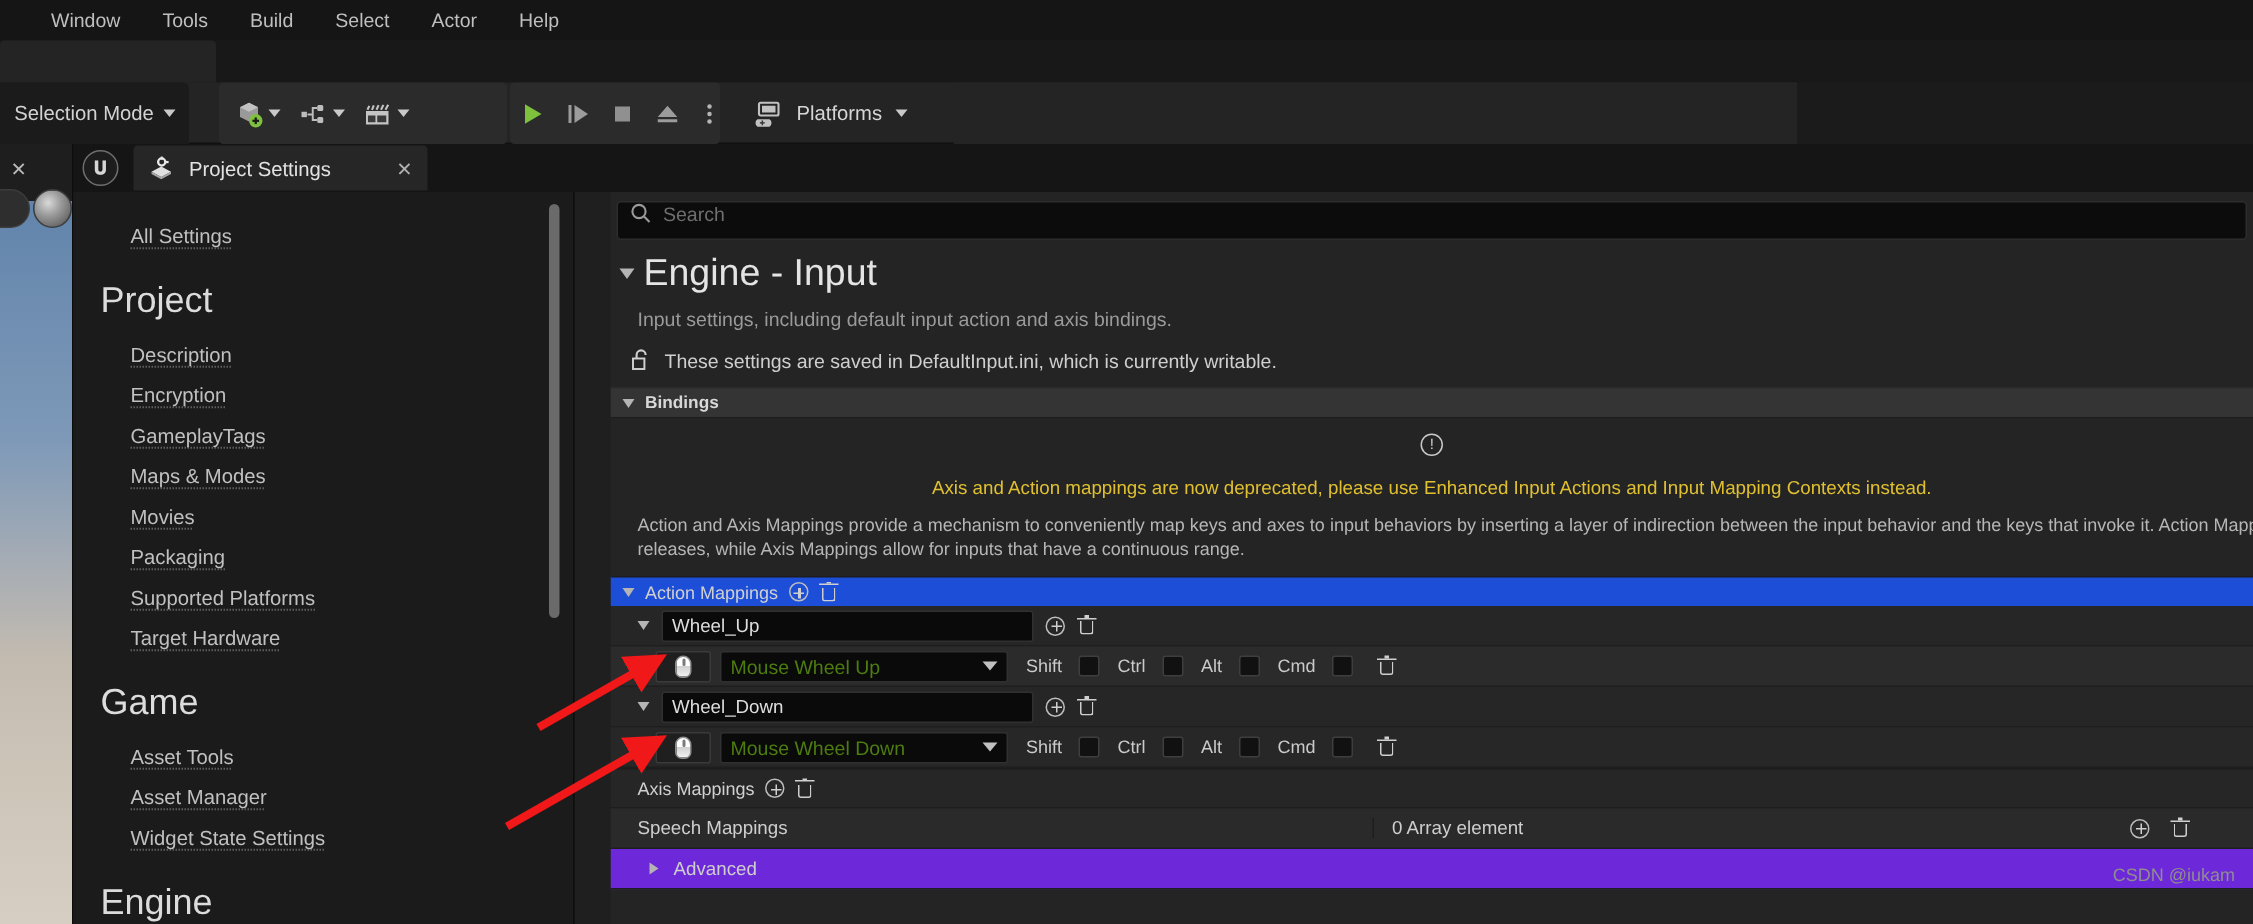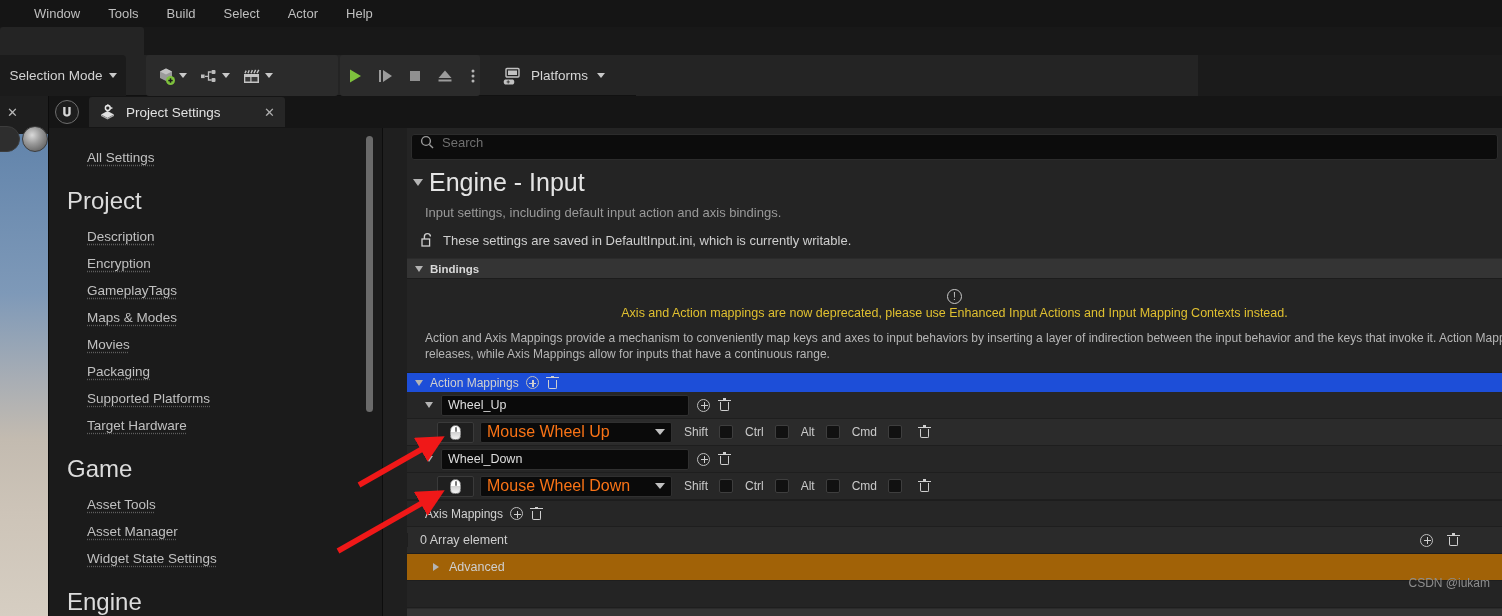--- a/index.html
+++ b/index.html
@@ -143,21 +143,21 @@
     border-top:1px solid #2b2b2b; border-bottom:1px solid #1c1c1c;
   }
   .bindings-bar .lbl { font-size:11.5px; font-weight:bold; color:#d8d8d8; }
 
   .warn-wrap { background:#242424; padding:10px 0 8px 0; }
   .warn-icon-row { display:flex; justify-content:center; }
   .warn-icon {
     width:15px;height:15px;border-radius:50%;border:1.3px solid #c9c9c9;
     display:flex;align-items:center;justify-content:center;font-size:10px;color:#d0d0d0;line-height:1;
   }
-  .warn-text { text-align:center; font-size:12.5px; color:#e0c030; margin-top:2px; }
+  .warn-text { text-align:center; font-size:12.5px; color:#e0c030; margin-top:14px; }
   .para {
     font-size:12px; color:#b6b6b6; padding:10px 16px 2px 18px; line-height:16px;
     white-space:nowrap; overflow:hidden;
   }
   .para .l2 { display:block; }
 
   .row-hdr {
     height:20px; background:#1d4ed8; display:flex; align-items:center; gap:7px; padding-left:8px;
     border-top:1px solid #1d1d1d;
   }
@@ -193,38 +193,38 @@
     display:flex;align-items:center;justify-content:center;flex:none;
   }
   .mouse-glyph {
     width:11px;height:15px;border-radius:6px 6px 5px 5px;
     background:linear-gradient(#ffffff 0%,#ffffff 46%,#cfcfcf 46%,#f3f3f3 100%);
     border:1px solid #8d8d8d; position:relative;
   }
   .mouse-glyph:after{content:"";position:absolute;left:4px;top:1.5px;width:2px;height:5px;background:#7a7a7a;border-radius:1px;}
   .key-select {
     width:192px;height:21px;background:#0a0a0a;border:1px solid #303030;border-radius:2px;
-    display:flex;align-items:center;padding:0 6px;font-size:16px;color:#f97316;flex:none;
+    display:flex;align-items:center;padding:0 6px;font-size:13px;color:#4d7c0f;flex:none;
   }
   .key-select .cv { margin-left:auto; }
   .chev { width:0;height:0;border-left:5px solid transparent;border-right:5px solid transparent;border-top:6px solid #c0c0c0; }
   .mod { font-size:12px; color:#cacaca; margin-left:6px; }
   .cbx { width:14px;height:14px;background:#111;border:1px solid #3e3e3e;border-radius:2px;margin-left:5px;flex:none; }
 
   .sm-row {
     height:27px; display:flex; align-items:center; background:#2a2a2a;
     border-bottom:1px solid #1e1e1e;
   }
   .sm-left { width:508px; padding-left:18px; font-size:12.5px; color:#cecece; }
   .sm-mid { flex:1; padding-left:12px; font-size:12.5px; color:#cecece; border-left:1px solid #1e1e1e; }
   .sm-acts { width:90px; display:flex; align-items:center; gap:14px; padding-left:8px; }
 
   .adv-row {
     height:27px; display:flex; align-items:center; gap:10px; padding-left:26px;
-    background:#a16207; border-bottom:1px solid #1e1e1e;
+    background:#6d28d9; border-bottom:1px solid #1e1e1e;
   }
   .adv-row .lbl { font-size:12.5px; color:#cfcfcf; }
   .plat-row {
     height:16px; display:flex; align-items:center; gap:8px; padding-left:8px;
     background:#343434; border-top:1px solid #2b2b2b; overflow:hidden;
   }
   .plat-row .lbl { font-size:11.5px; font-weight:bold; color:#d8d8d8; position:relative; top:4px; }
   .plat-row .tri-rt { position:relative; top:3px; }
 
   .blank-rows { background:#242424; }
@@ -522,20 +522,21 @@
         <span class="lbl">Axis Mappings</span>
         <span class="plus-ic"></span>
         <span class="trash-ic">
             <i class="hdl"></i>
             <i class="lid"></i>
             <i class="can"></i>
           </span>
       </div>
 
       <div class="sm-row">
+        <span class="sm-left">Speech Mappings</span>
         <span class="sm-mid">0 Array element</span>
         <span class="sm-acts">
           <span class="plus-ic"></span>
           <span class="trash-ic">
               <i class="hdl"></i>
               <i class="lid"></i>
               <i class="can"></i>
             </span>
         </span>
       </div>

